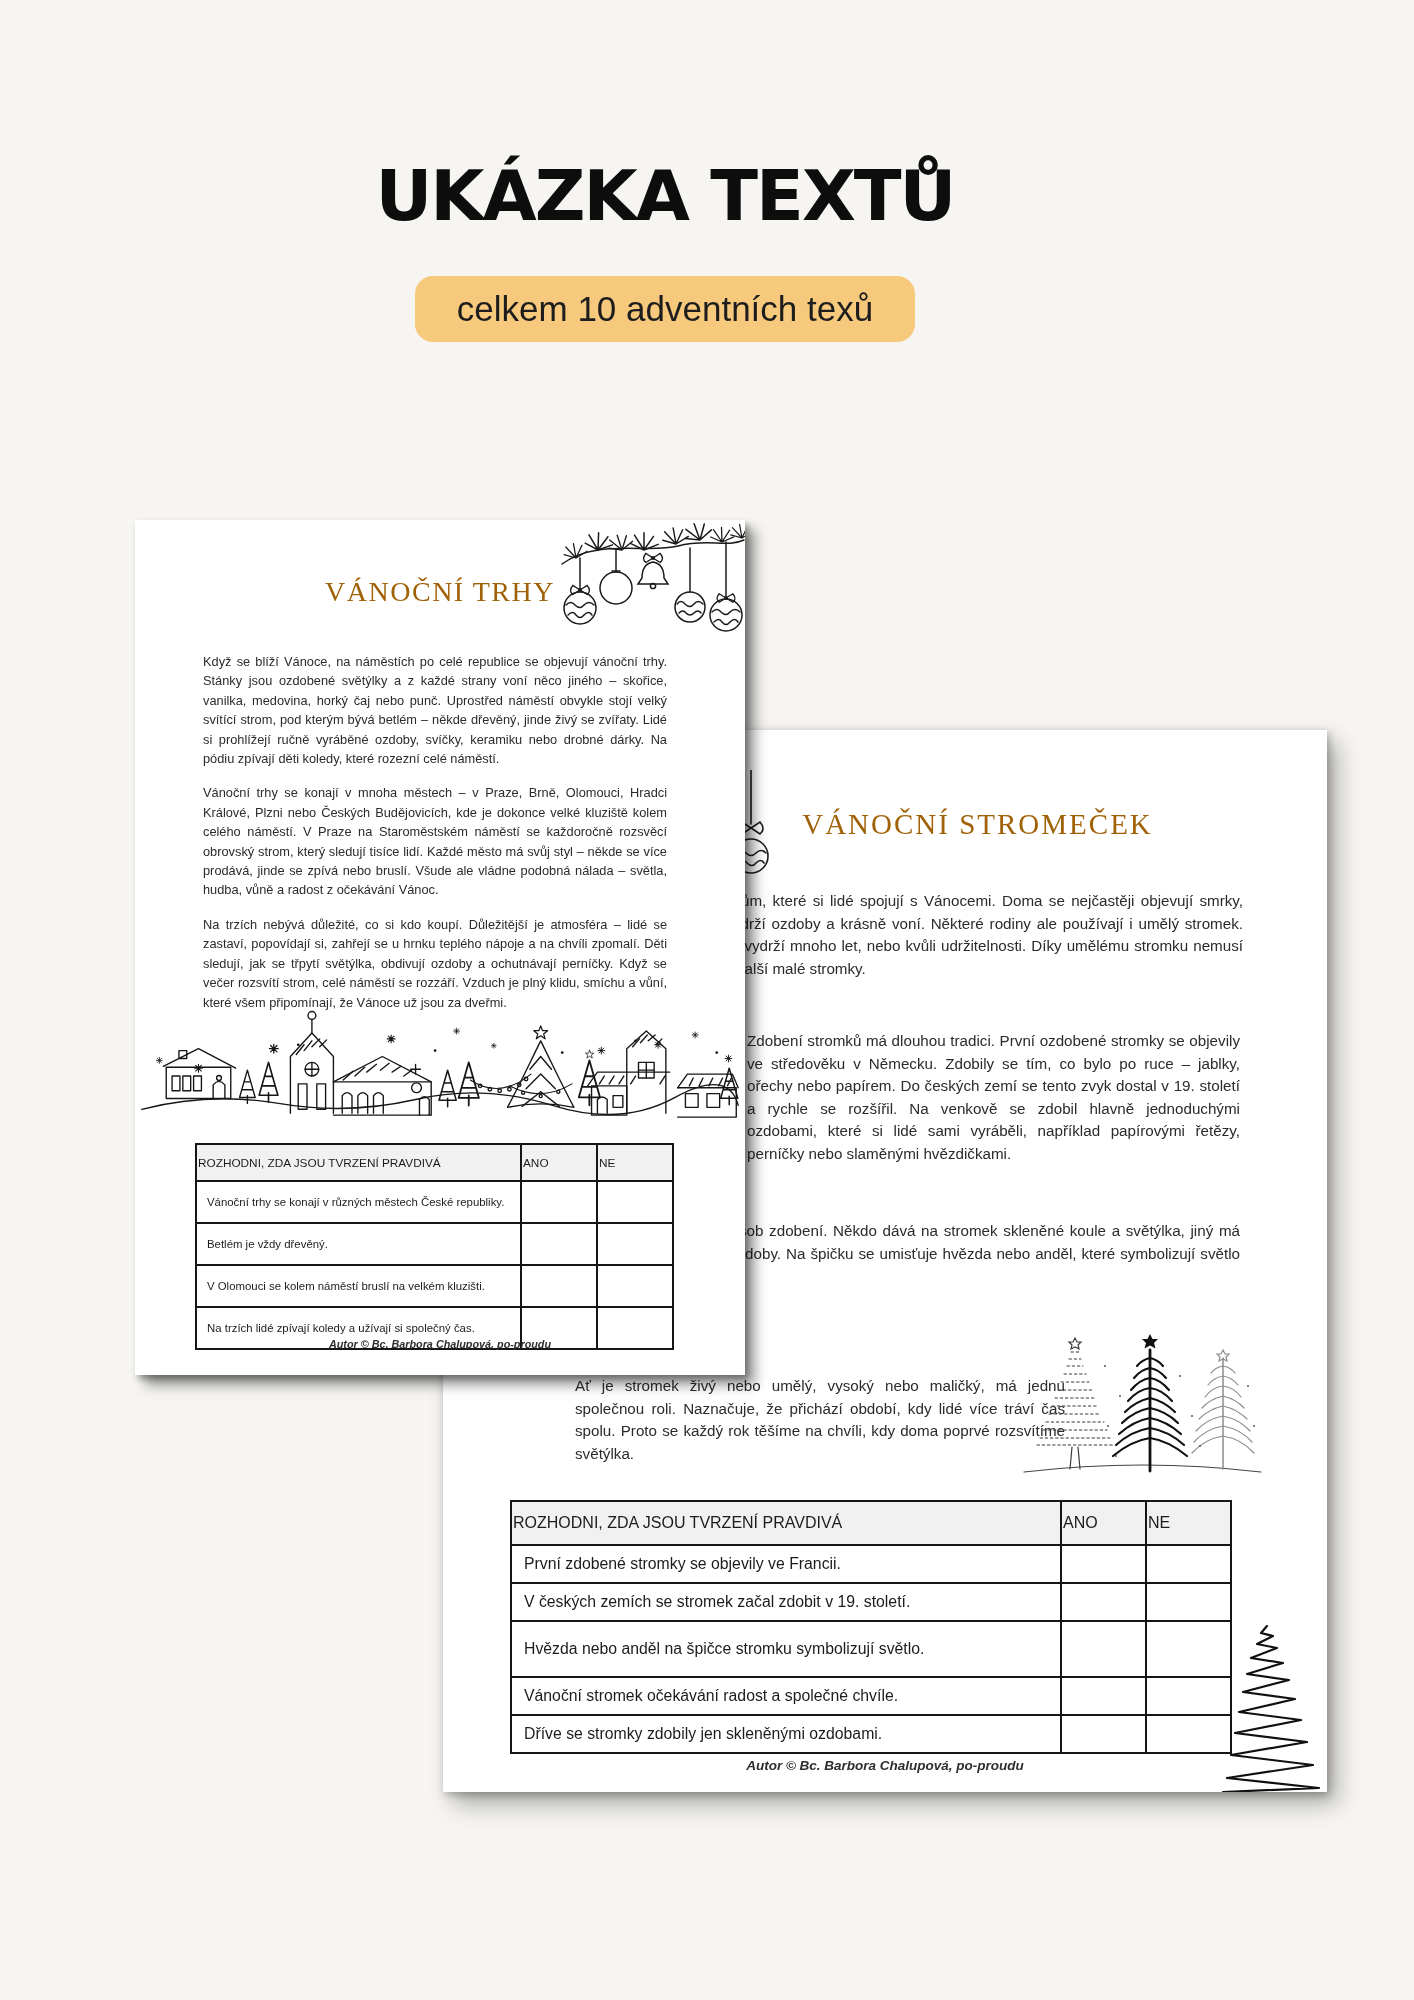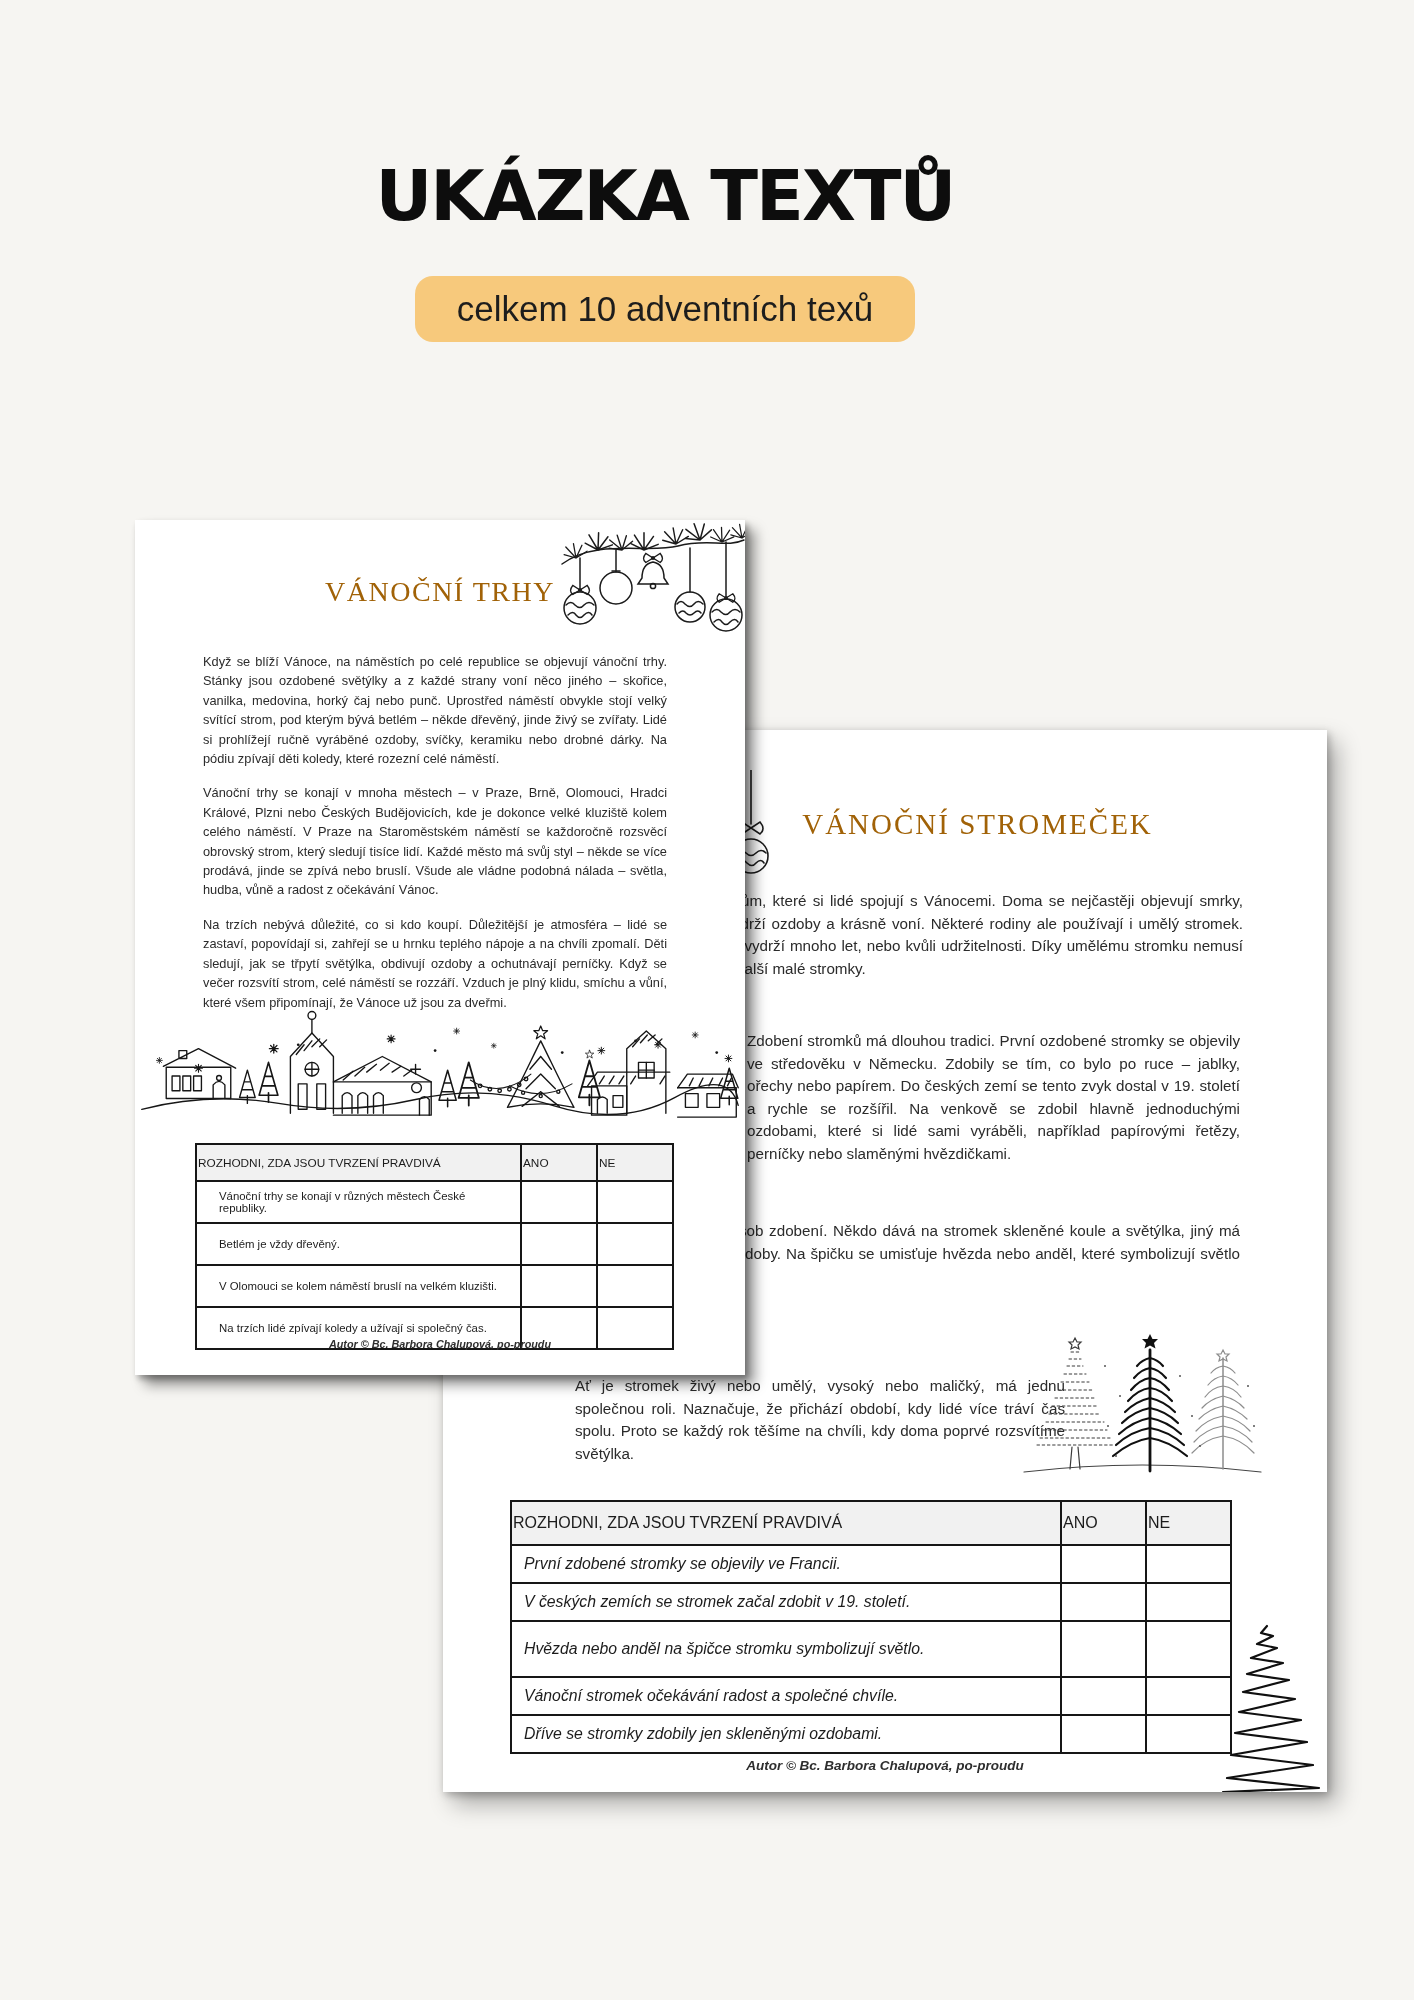--- a/index.html
+++ b/index.html
@@ -30,24 +30,24 @@
   #d2p1{left:77px;right:84px;top:160px;}
   #d2p2{left:304px;right:87px;top:300px;}
   #d2p3{left:77px;right:87px;top:490px;}
   #d2p4{left:132px;width:490px;top:645px;}
   
   table.wtable{border-collapse:collapse;table-layout:fixed;background:#fff;position:absolute;}
   table.wtable td{border:2px solid #161616;vertical-align:middle;overflow:hidden;}
   td.thead{background:#f1f1f1;text-align:left;}
   #doc1 table.wtable{left:60px;top:623px;width:477px;font-size:11.4px;}
   #doc1 td.thead{height:33px;font-size:11.8px;}
-  #doc1 td.stmt{height:36px;padding:2px 22px;}
+  #doc1 td.stmt{height:36px;padding:2px 10px;}
   #doc2 table.wtable{left:67px;top:770px;width:720px;font-size:15.8px;}
   #doc2 td.thead{height:40px;font-size:16px;}
-  #doc2 td.stmt{padding:4px 18px 4px 12px;font-style:italic;}
+  #doc2 td.stmt{padding:4px 18px 4px 12px;}
   .ws-footer{position:absolute;left:0;right:0;text-align:center;font-style:italic;
              font-weight:bold;color:#2e2e2e;}
   #doc1 .ws-footer{top:818px;font-size:10.8px;}
   #doc2 .ws-footer{top:1028px;font-size:13.5px;}
   
   .illus{position:absolute;}
   #garland{left:423px;top:2px;width:188px;height:128px;}
   #village{left:0px;top:470px;width:610px;height:132px;}
   #trees3{left:577px;top:596px;width:245px;height:155px;}
   #scribble{left:762px;top:890px;width:120px;height:172px;}

